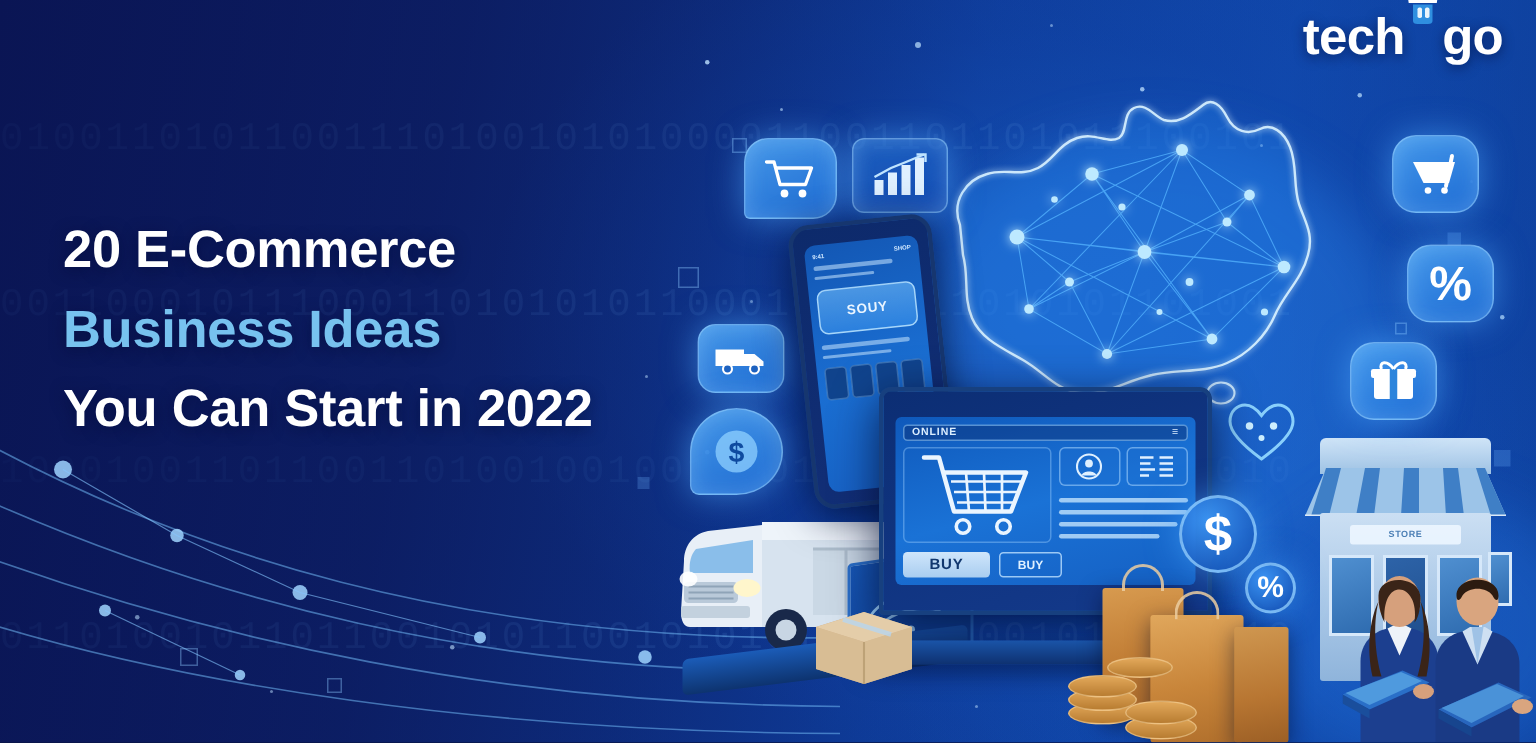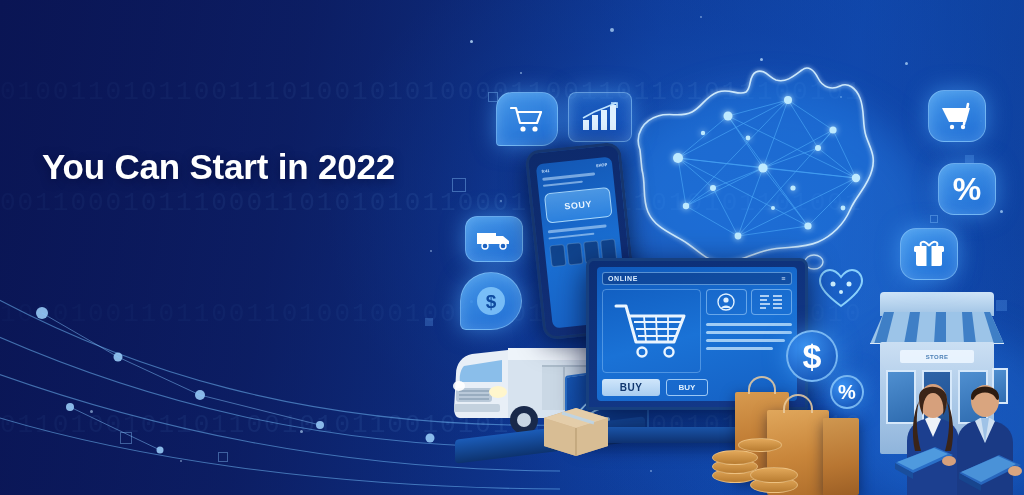--- a/index.html
+++ b/index.html
@@ -110,21 +110,21 @@
   .ph-cell { flex:1; height:22px; border-radius:3px; background:rgba(9,34,85,0.55); border:1px solid rgba(140,200,255,0.35); }
 
   
   .laptop { position:absolute; left:578px; top:258px; width:238px; height:185px; z-index:18; }
   .lt-lid {
     position:absolute; left:8px; top:0; width:222px; height:152px;
     border-radius:8px 8px 3px 3px;
     background:linear-gradient(160deg,#0c2e74,#143a8c);
     border:3px solid #17407f;
     box-shadow:0 8px 30px rgba(0,10,45,0.75);
-    padding:6px 8px;
+    padding:17px 8px;
   }
   .lt-screen {
     width:100%; height:100%; border-radius:4px; overflow:hidden;
     background:linear-gradient(165deg,#0f59bb 0%,#1a72d6 50%,#1560c3 100%);
     padding:5px; display:flex; flex-direction:column; gap:4px;
   }
   .lt-urlbar {
     height:13px; border-radius:3px; background:rgba(10,45,110,0.45);
     border:1px solid rgba(150,205,255,0.55);
     display:flex; align-items:center; justify-content:space-between;
@@ -302,20 +302,32 @@
         <circle cx="510" cy="172" r="3.5"></circle>
       <circle cx="70" cy="132" r="4"></circle>
         <circle cx="160" cy="175" r="3.5"></circle>
     </g>
     <g fill="none" stroke="#86c7ff" stroke-width="0.8" opacity="0.6">
       <path d="M42,38 L118,82 L200,120 L320,150"></path>
       <path d="M70,132 L160,175"></path>
     </g>
   </svg>
 
+  <div class="logo">
+    <span>tech</span>
+    <span class="cart-u">
+      <svg width="25" height="32" viewBox="0 0 25 32" style="position:absolute;left:0;top:-22px;">
+        <path d="M2 4 L23 4 L21 17 L4 17 Z" fill="none" stroke="#ffffff" stroke-width="2"></path>
+        <path d="M6 19 L19 19 L19 30 Q19 32 16 32 L9 32 Q6 32 6 30 Z" fill="#2f8fe0"></path>
+        <rect x="9" y="21" width="3" height="7" rx="1.2" fill="#ffffff" opacity="0.9"></rect>
+        <rect x="14" y="21" width="3" height="7" rx="1.2" fill="#ffffff" opacity="0.9"></rect>
+      </svg>
+    </span>
+    <span>go</span>
+  </div>
 
   <svg class="ausmap" viewBox="0 0 268 250">
     <defs>
       <filter id="nodeGlow" x="-120%" y="-120%" width="340%" height="340%">
         <feGaussianBlur stdDeviation="3.4" result="b"></feGaussianBlur>
         <feMerge>
             <feMergeNode in="b"></feMergeNode>
             <feMergeNode in="SourceGraphic"></feMergeNode>
           </feMerge>
       </filter>
@@ -628,16 +640,18 @@
       <path d="M76,42 C76,28 104,28 104,42 C104,46 102,46 100,42 C96,36 84,36 80,42 C78,46 76,46 76,42 Z" fill="#2c1b10"></path>
 
       <path d="M64,118 L104,100 L126,110 L86,130 Z" fill="#2866bd"></path>
       <path d="M64,118 L86,130 L86,136 L64,124 Z" fill="#17458e"></path>
       <path d="M66,117 L103,101 L121,109 L86,127 Z" fill="#4a92d8"></path>
       <ellipse cx="120" cy="116" rx="7" ry="5" fill="#d9a57f"></ellipse>
     </g>
   </svg>
 
   <div class="title-block">
+    <div class="title-line">20 E-Commerce</div>
+    <div class="title-line accent">Business Ideas</div>
     <div class="title-line">You Can Start in 2022</div>
   </div>
 
 </div>
 
 </body></html>

